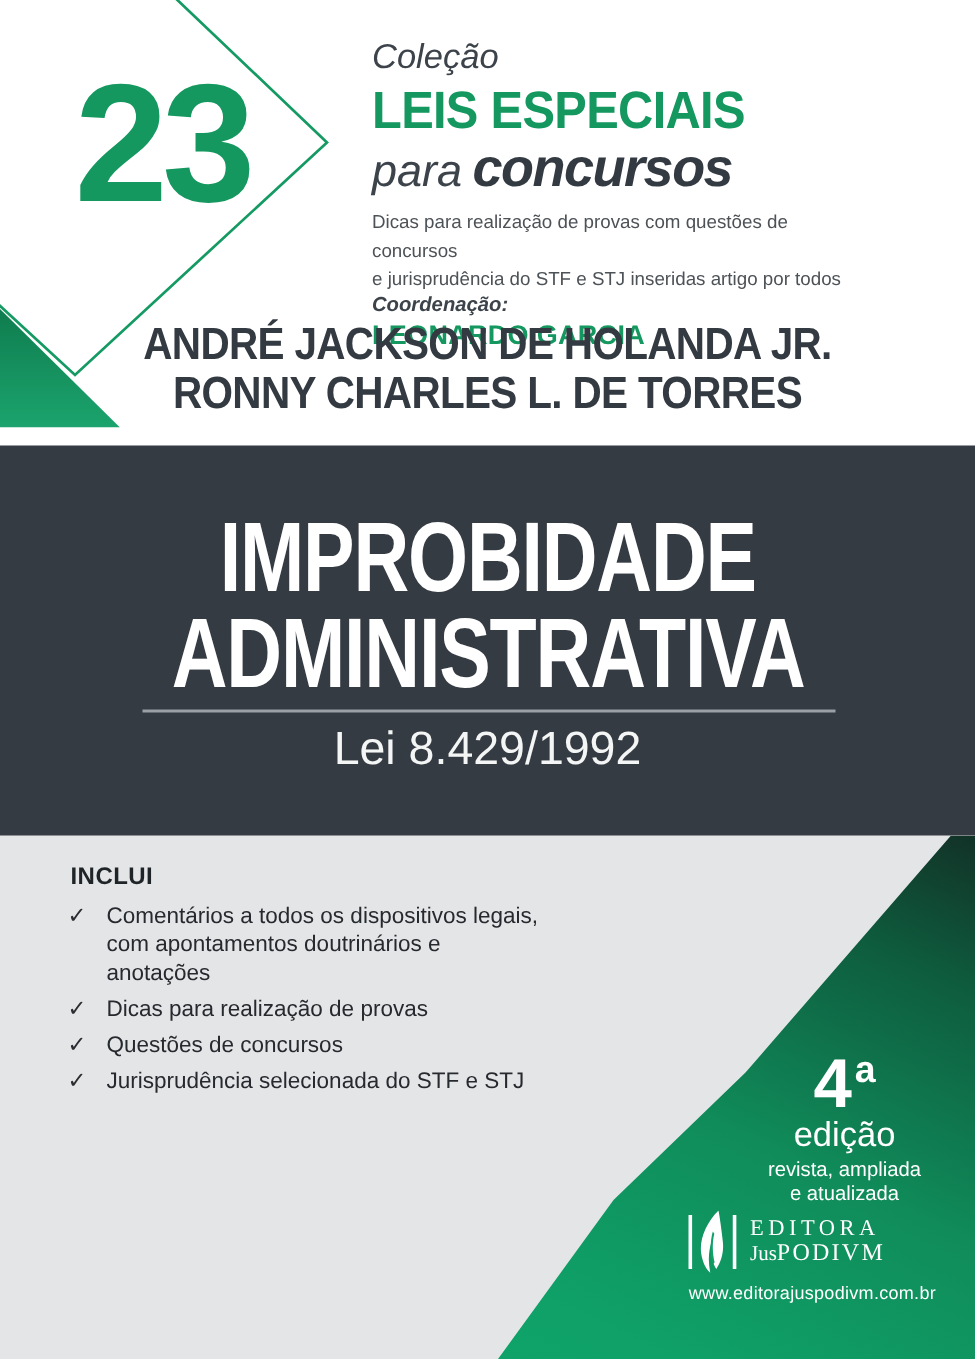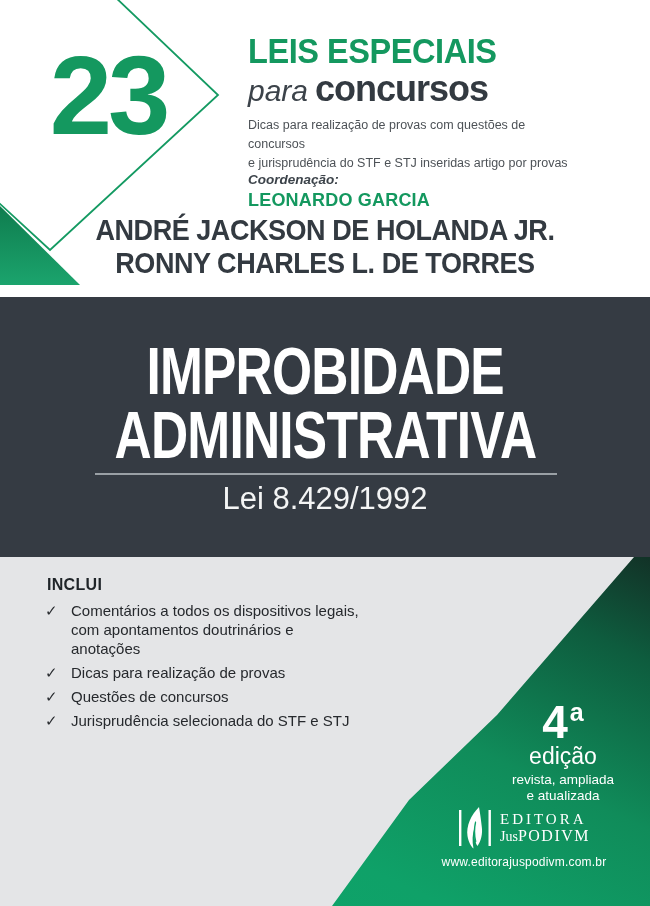--- a/index.html
+++ b/index.html
@@ -16,21 +16,21 @@
   }
   .collection-block{position:absolute;left:248px;top:26px;width:330px;}
   .collection-label{font-size:23px;font-style:italic;color:#3c434a;line-height:1;}
   .collection-title{
     margin-top:7px;font-size:35px;font-weight:bold;color:#14985f;line-height:1;
     letter-spacing:-0.5px;display:inline-block;transform:scaleX(0.93);transform-origin:0 50%;
     white-space:nowrap;
   }
   .collection-sub{margin-top:3px;line-height:1;white-space:nowrap;}
   .collection-sub .para{font-size:30px;font-style:italic;color:#3c434a;margin-right:7px;}
-  .collection-sub .concursos{font-size:36px;font-weight:bold;color:#333a41;letter-spacing:-1px;}
+  .collection-sub .concursos{font-size:36px;font-style:italic;font-weight:bold;color:#333a41;letter-spacing:-1px;}
   .tagline{margin-top:9px;font-size:12.5px;line-height:1.5;color:#4d5257;}
   .coord-label{font-size:13.5px;font-weight:bold;font-style:italic;color:#3c434a;}
   .coord-name{margin-top:3px;font-size:18px;font-weight:bold;color:#14985f;letter-spacing:0.2px;}
   .authors{
     position:absolute;left:0;top:213px;width:650px;text-align:center;
     font-weight:bold;color:#333a41;font-size:30px;line-height:33px;white-space:nowrap;
   }
   .authors .condense{display:inline-block;transform:scaleX(0.9);letter-spacing:-0.5px;}
   
   .mid-section{position:absolute;left:0;top:285px;width:650px;height:272px;background:#353b43;margin-top:12px;}
@@ -57,21 +57,21 @@
   .edition-ord{font-size:25px;font-weight:bold;position:relative;top:-17px;margin-left:2px;}
   .edition-word{font-size:23px;line-height:1.15;margin-top:-2px;}
   .edition-detail{font-size:13.5px;line-height:1.15;margin-top:3px;}
   .publisher-block{position:absolute;left:424px;top:250px;width:200px;color:#ffffff;}
   .publisher-row{display:flex;align-items:center;justify-content:center;}
   .publisher-mark{margin-right:8px;}
   .publisher-name-top{font-family:"Liberation Serif",serif;font-size:15px;letter-spacing:3px;line-height:1.1;}
   .publisher-name-bottom{font-family:"Liberation Serif",serif;line-height:1.05;}
   .publisher-jus{font-size:14px;}
   .publisher-podivm{font-size:16px;letter-spacing:1.5px;}
-  .publisher-url{margin-top:6px;text-align:center;font-size:12px;letter-spacing:0.2px;}
+  .publisher-url{margin-top:6px;text-align:right;font-size:12px;letter-spacing:0.2px;}
 </style>
 </head>
 <body>
 
 <div class="cover">
 
   <div class="top-section">
     <svg class="top-shapes" width="650" height="285" viewBox="0 0 650 285">
       <defs>
         <linearGradient id="triGrad" x1="0" y1="0" x2="0" y2="1">
@@ -79,27 +79,28 @@
           <stop offset="1" stop-color="#1ba46d"></stop>
         </linearGradient>
       </defs>
       <polygon points="0,206 80,285 0,285" fill="url(#triGrad)"></polygon>
       <polygon points="50,-65 218,95 50,250 -118,95" fill="#ffffff" stroke="#149a62" stroke-width="1.8"></polygon>
     </svg>
 
     <div class="num-badge">23</div>
 
     <div class="collection-block">
+      <div class="collection-label">Coleção</div>
       <div><span class="collection-title">LEIS ESPECIAIS</span></div>
       <div class="collection-sub">
         <span class="para">para</span><span class="concursos">concursos</span>
       </div>
       <div class="tagline">
         <div>Dicas para realização de provas com questões de concursos</div>
-        <div>e jurisprudência do STF e STJ inseridas artigo por provas</div>
+        <div>e jurisprudência do STF e STJ inseridas artigo por todos</div>
       </div>
       <div class="coord-label">Coordenação:</div>
       <div class="coord-name">LEONARDO GARCIA</div>
     </div>
 
     <div class="authors">
       <div><span class="condense">ANDRÉ JACKSON DE HOLANDA JR.</span></div>
       <div><span class="condense">RONNY CHARLES L. DE TORRES</span></div>
     </div>
   </div>

